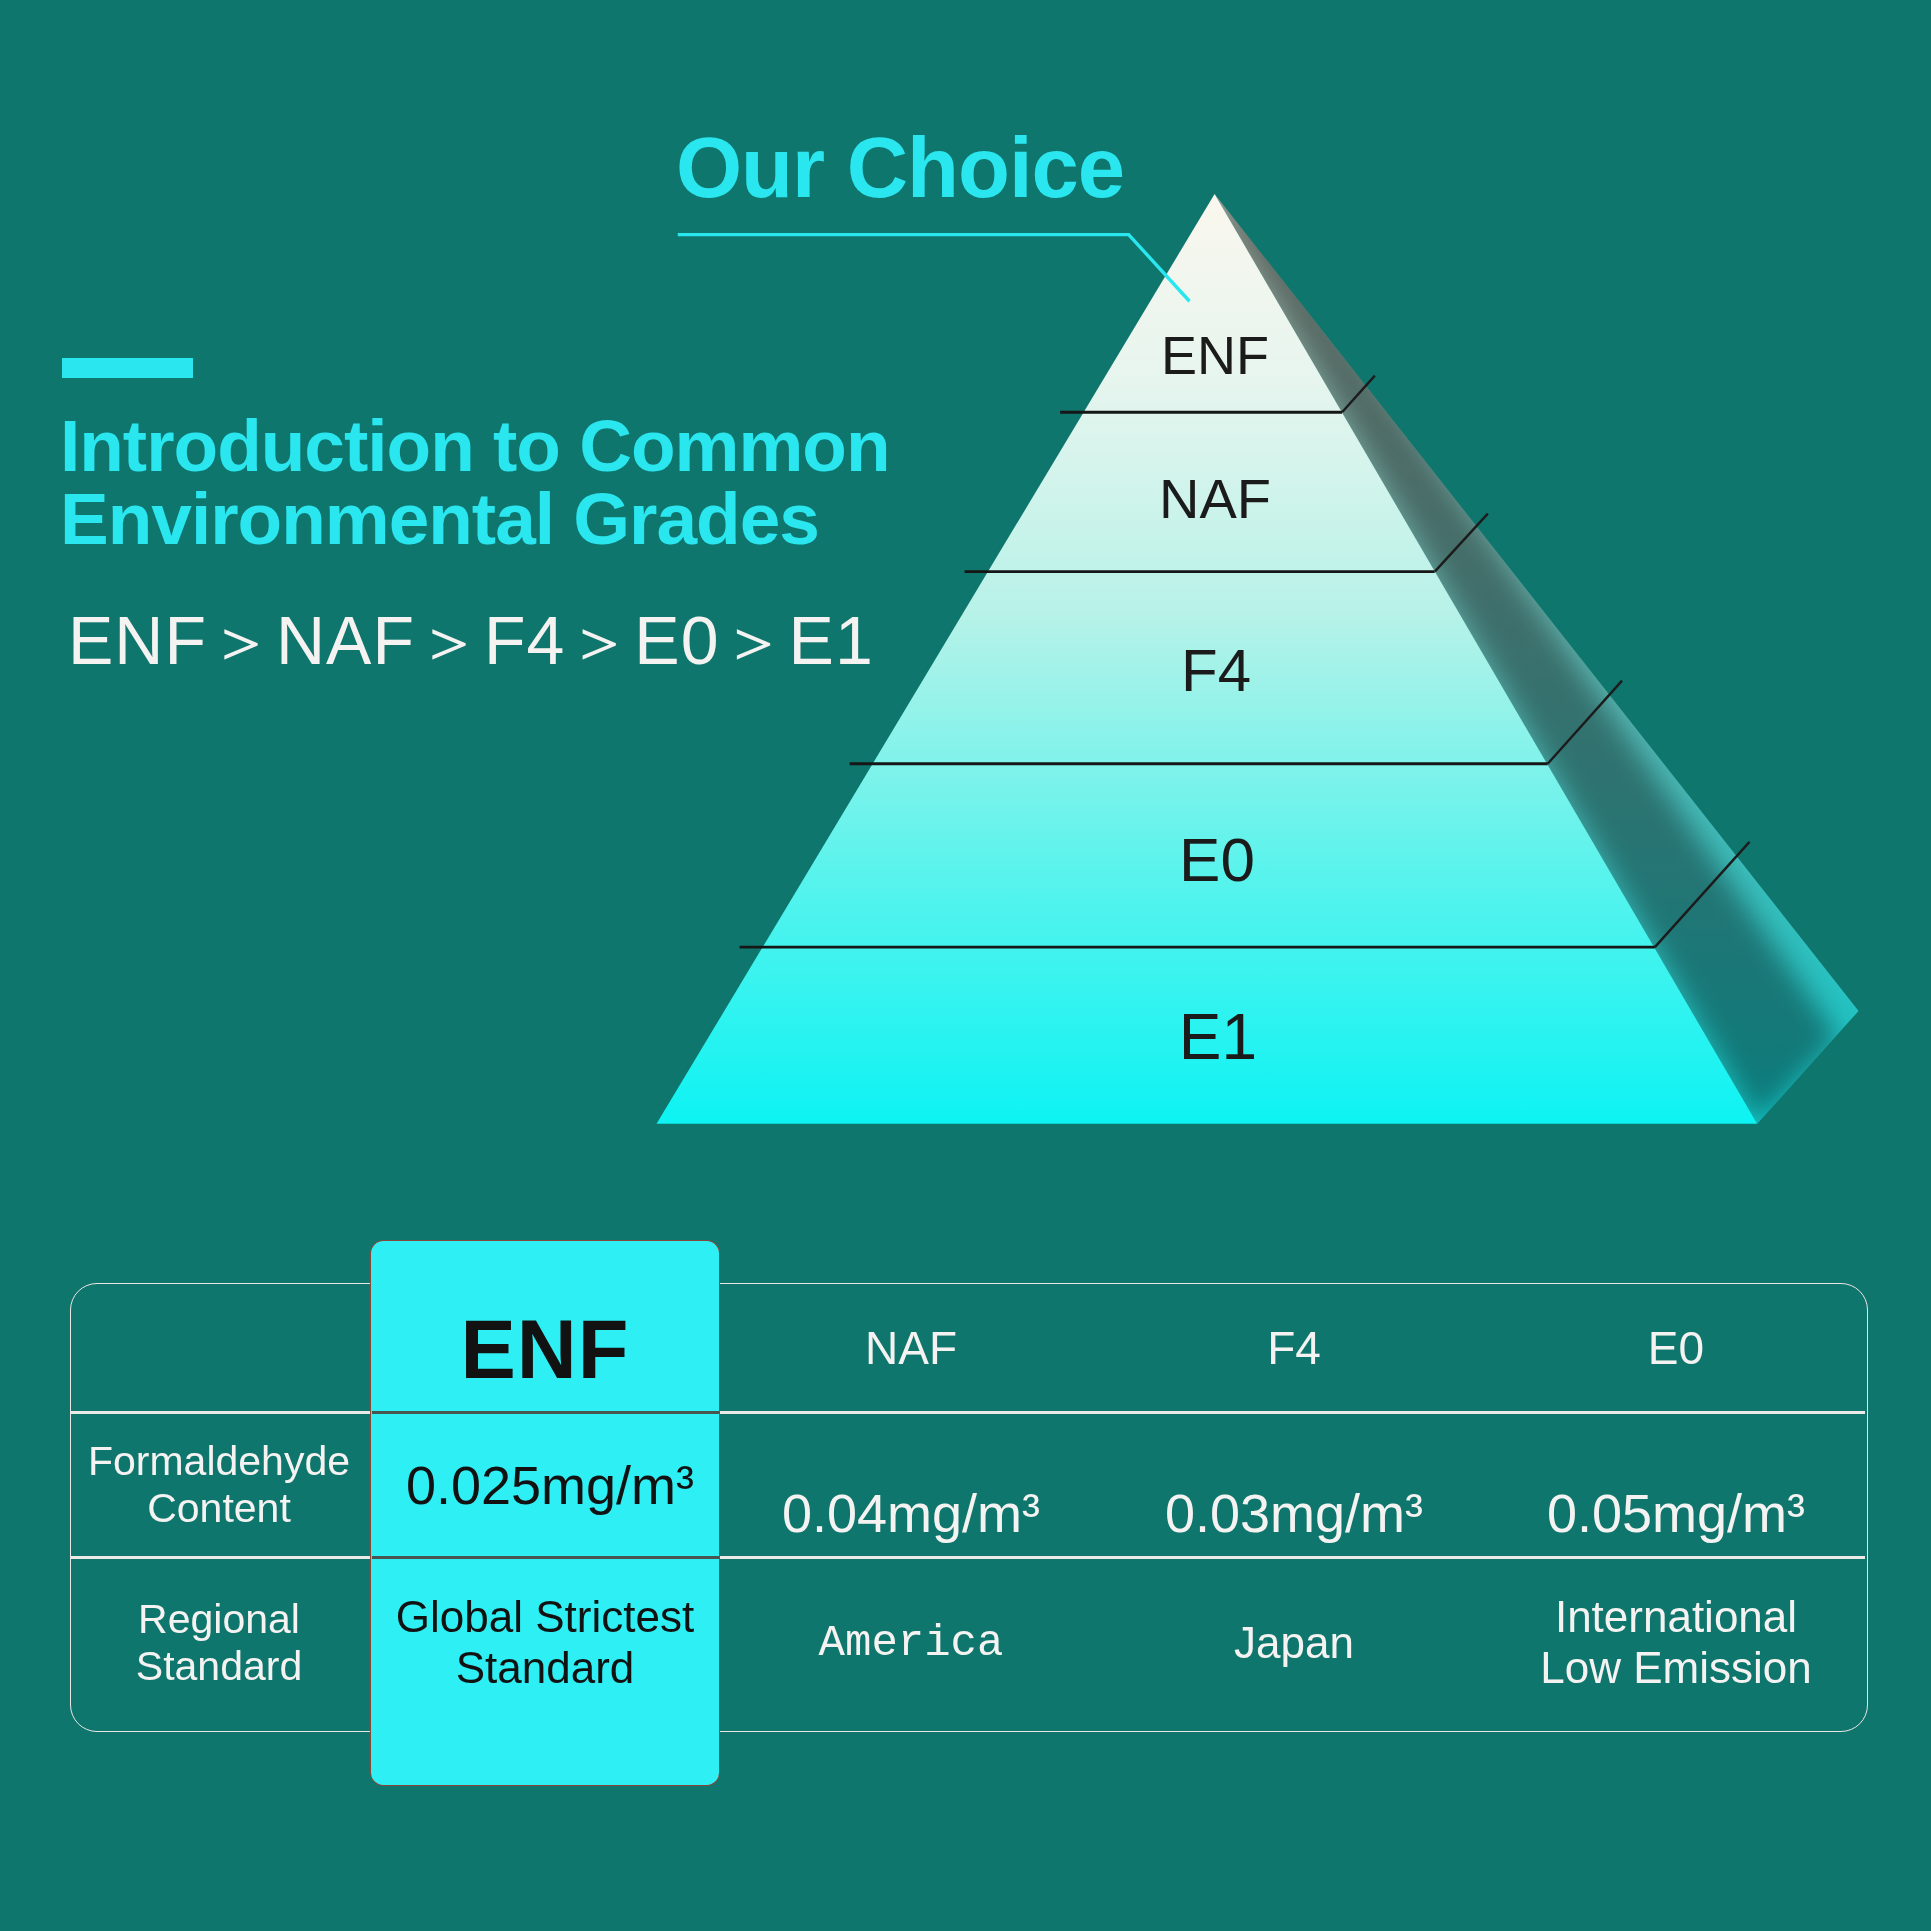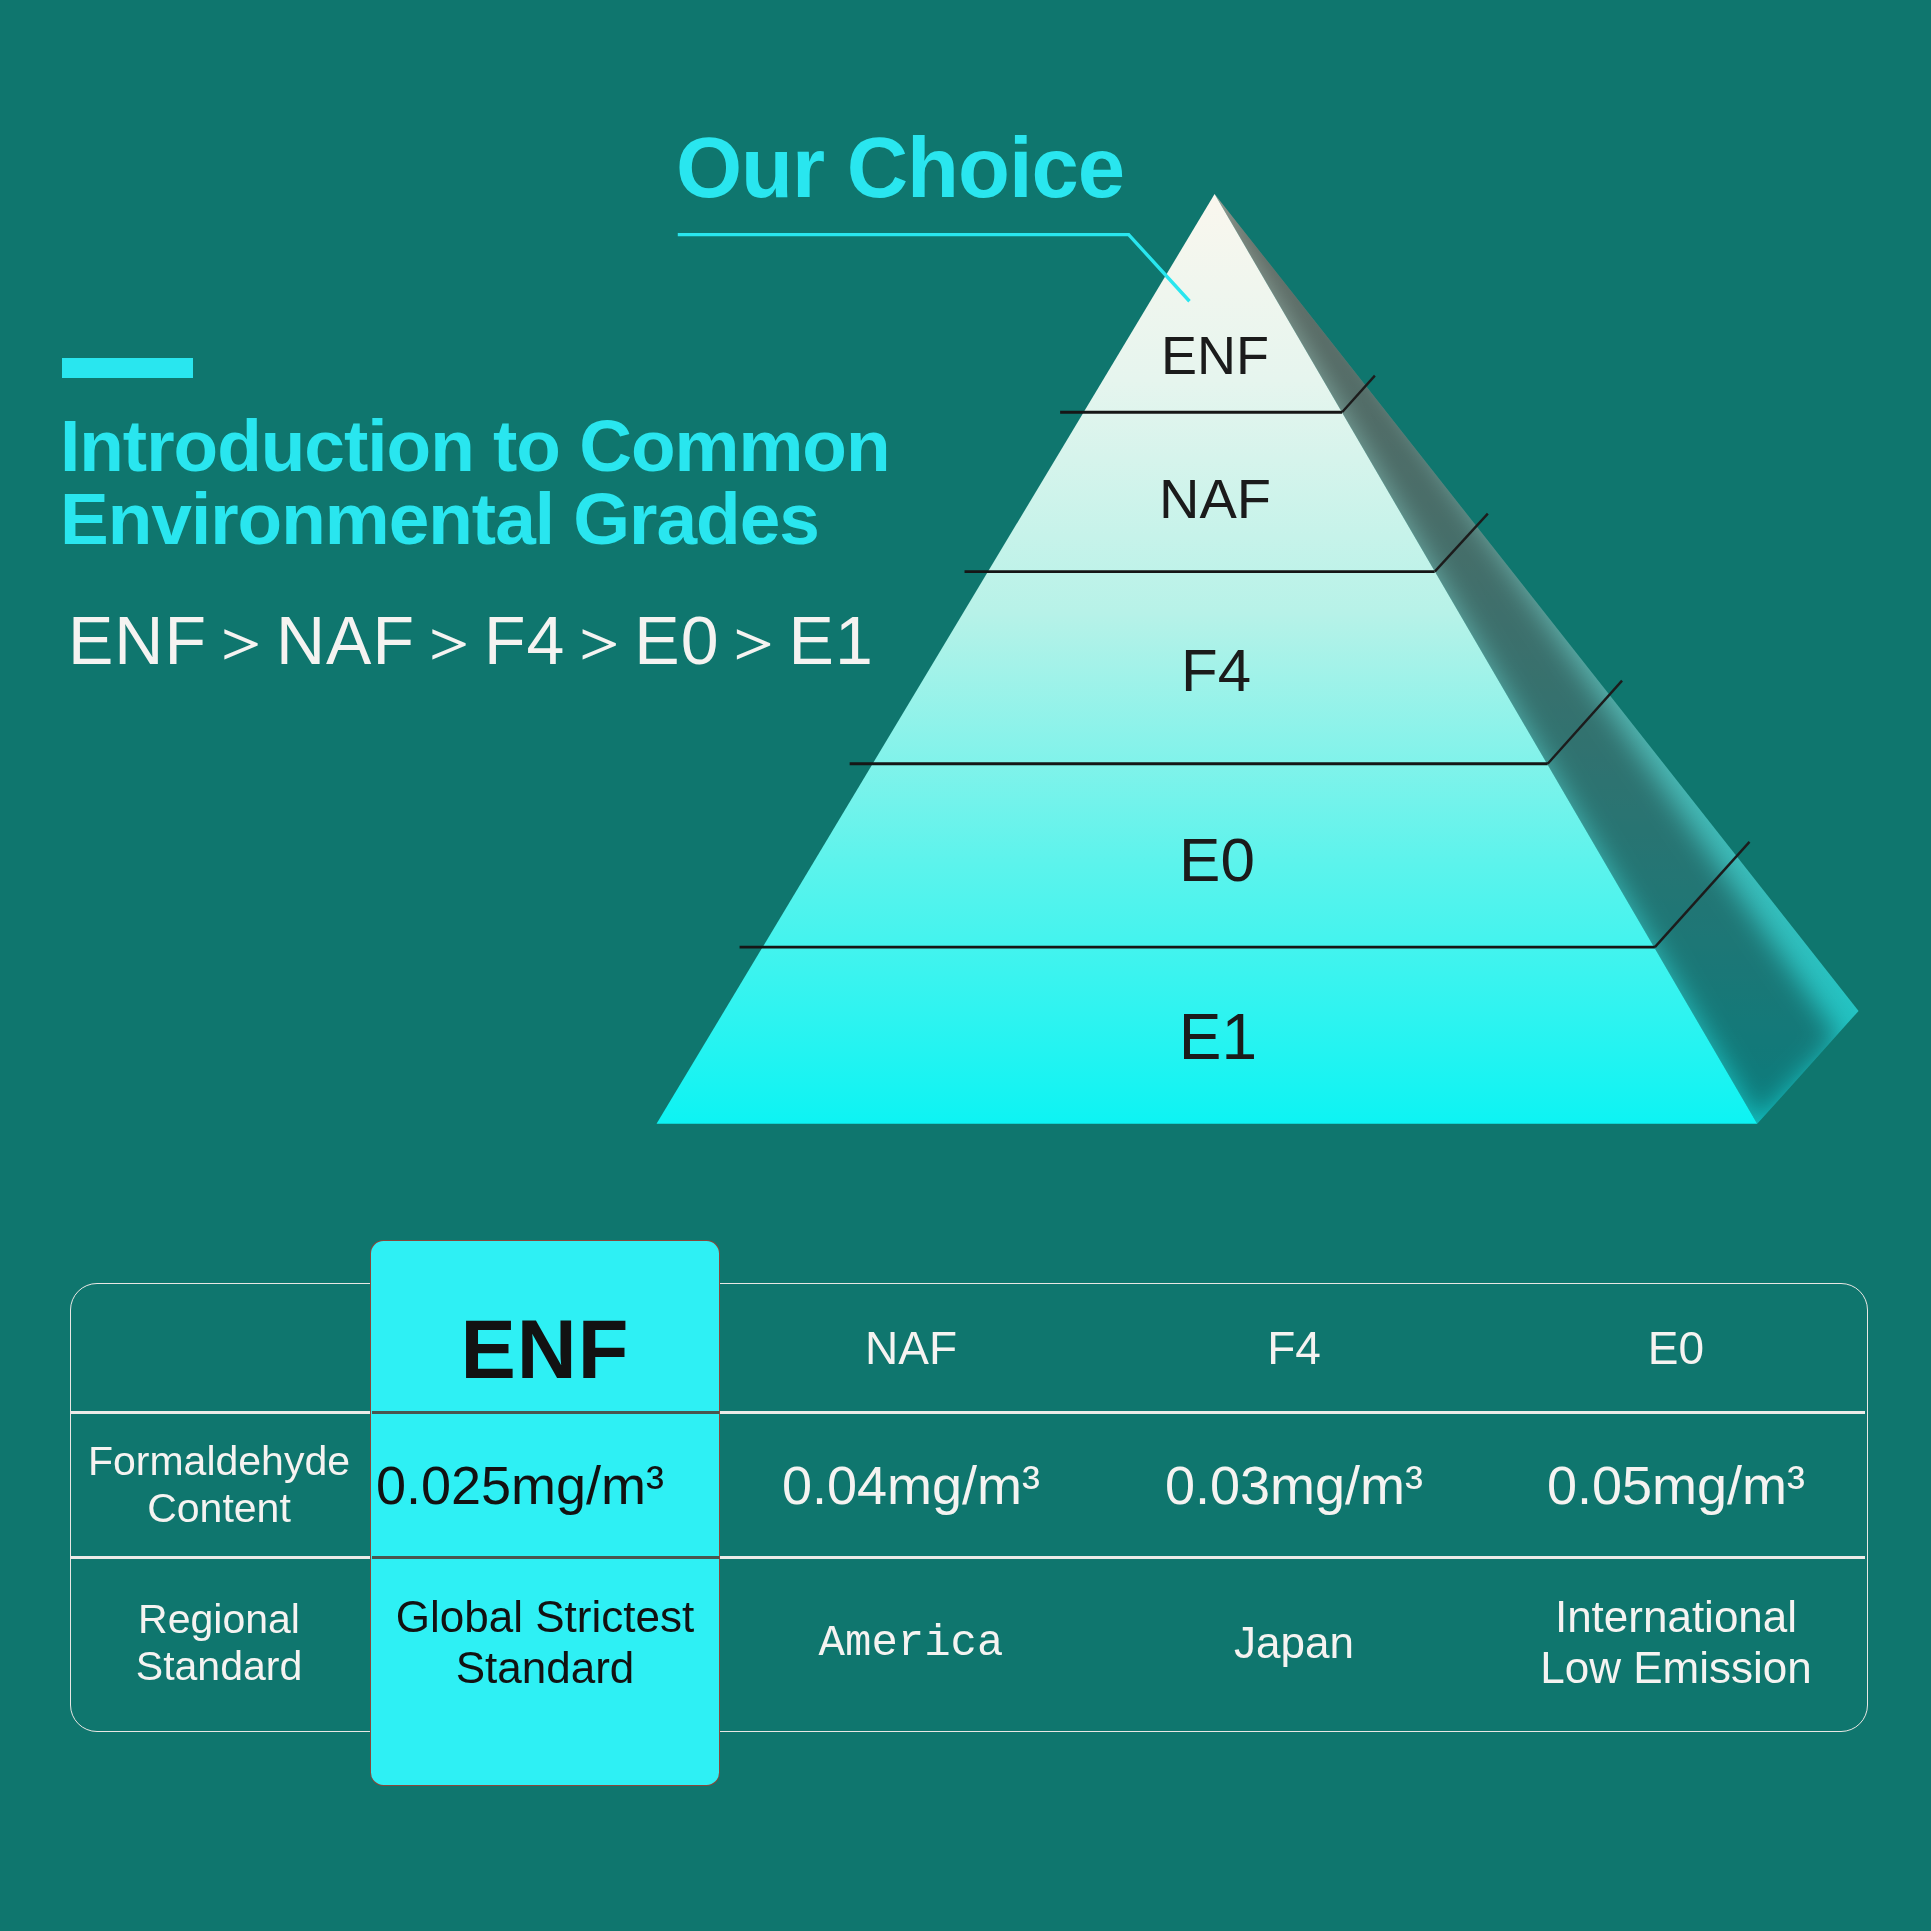--- a/index.html
+++ b/index.html
@@ -48,21 +48,21 @@
     background:#2ef0f4;border:1.9px solid rgba(150,42,26,0.85);z-index:4;
   }
   .card-divider{
     left:372px;width:347px;height:2.9px;background:rgba(85,26,15,0.72);z-index:5;
   }
   .cell{
     position:absolute;transform:translate(-50%,-50%);text-align:center;z-index:6;
   }
   .th{color:#f5f3f1;font-size:46px;font-weight:400;white-space:nowrap;}
   .row-label{color:#f5f3f1;font-size:41px;font-weight:400;line-height:1.15;width:301px;}
-  .val{color:#f5f3f1;font-size:54px;font-weight:400;white-space:nowrap;}
+  .val{color:#f5f3f1;font-size:54px;font-weight:400;white-space:nowrap;margin-top:28px;}
   .std{color:#f5f3f1;font-size:44px;font-weight:400;line-height:1.15;white-space:nowrap;}
   .std-wrap{white-space:normal;width:319px;}
   .card-grade{color:#121212;font-size:83px;font-weight:bold;white-space:nowrap;letter-spacing:1px;}
   .card-val{color:#121212;font-size:54px;font-weight:400;white-space:nowrap;}
   .card-std{color:#121212;font-size:44px;font-weight:400;line-height:1.15;width:333px;}
 </style>
 </head>
 <body>
 
 <div class="stage">
@@ -136,21 +136,21 @@
   <div class="abs enf-card"></div>
   <div class="abs card-divider" style="top:1411px;"></div>
   <div class="abs card-divider" style="top:1556px;"></div>
 
   <div class="cell card-grade" style="left:545px;top:1350px;">ENF</div>
   <div class="cell th" style="left:911px;top:1348px;">NAF</div>
   <div class="cell th" style="left:1294px;top:1348px;">F4</div>
   <div class="cell th" style="left:1676px;top:1348px;">E0</div>
 
   <div class="cell row-label" style="left:219px;top:1485px;">Formaldehyde Content</div>
-  <div class="cell card-val" style="left:520px;top:1485px;">0.025mg/m³</div>
+  <div class="cell card-val" style="left:550px;top:1485px;">0.025mg/m³</div>
   <div class="cell val" style="left:911px;top:1485px;">0.04mg/m³</div>
   <div class="cell val" style="left:1294px;top:1485px;">0.03mg/m³</div>
   <div class="cell val" style="left:1676px;top:1485px;">0.05mg/m³</div>
 
   <div class="cell row-label" style="left:219px;top:1643px;width:261px;">Regional Standard</div>
   <div class="cell card-std" style="left:545px;top:1643px;">Global Strictest Standard</div>
   <div class="cell std" style="left:911px;top:1643px;font-family:Liberation Mono, monospace;">America</div>
   <div class="cell std" style="left:1294px;top:1643px;">Japan</div>
   <div class="cell std std-wrap" style="left:1676px;top:1643px;">International Low Emission</div>
 

